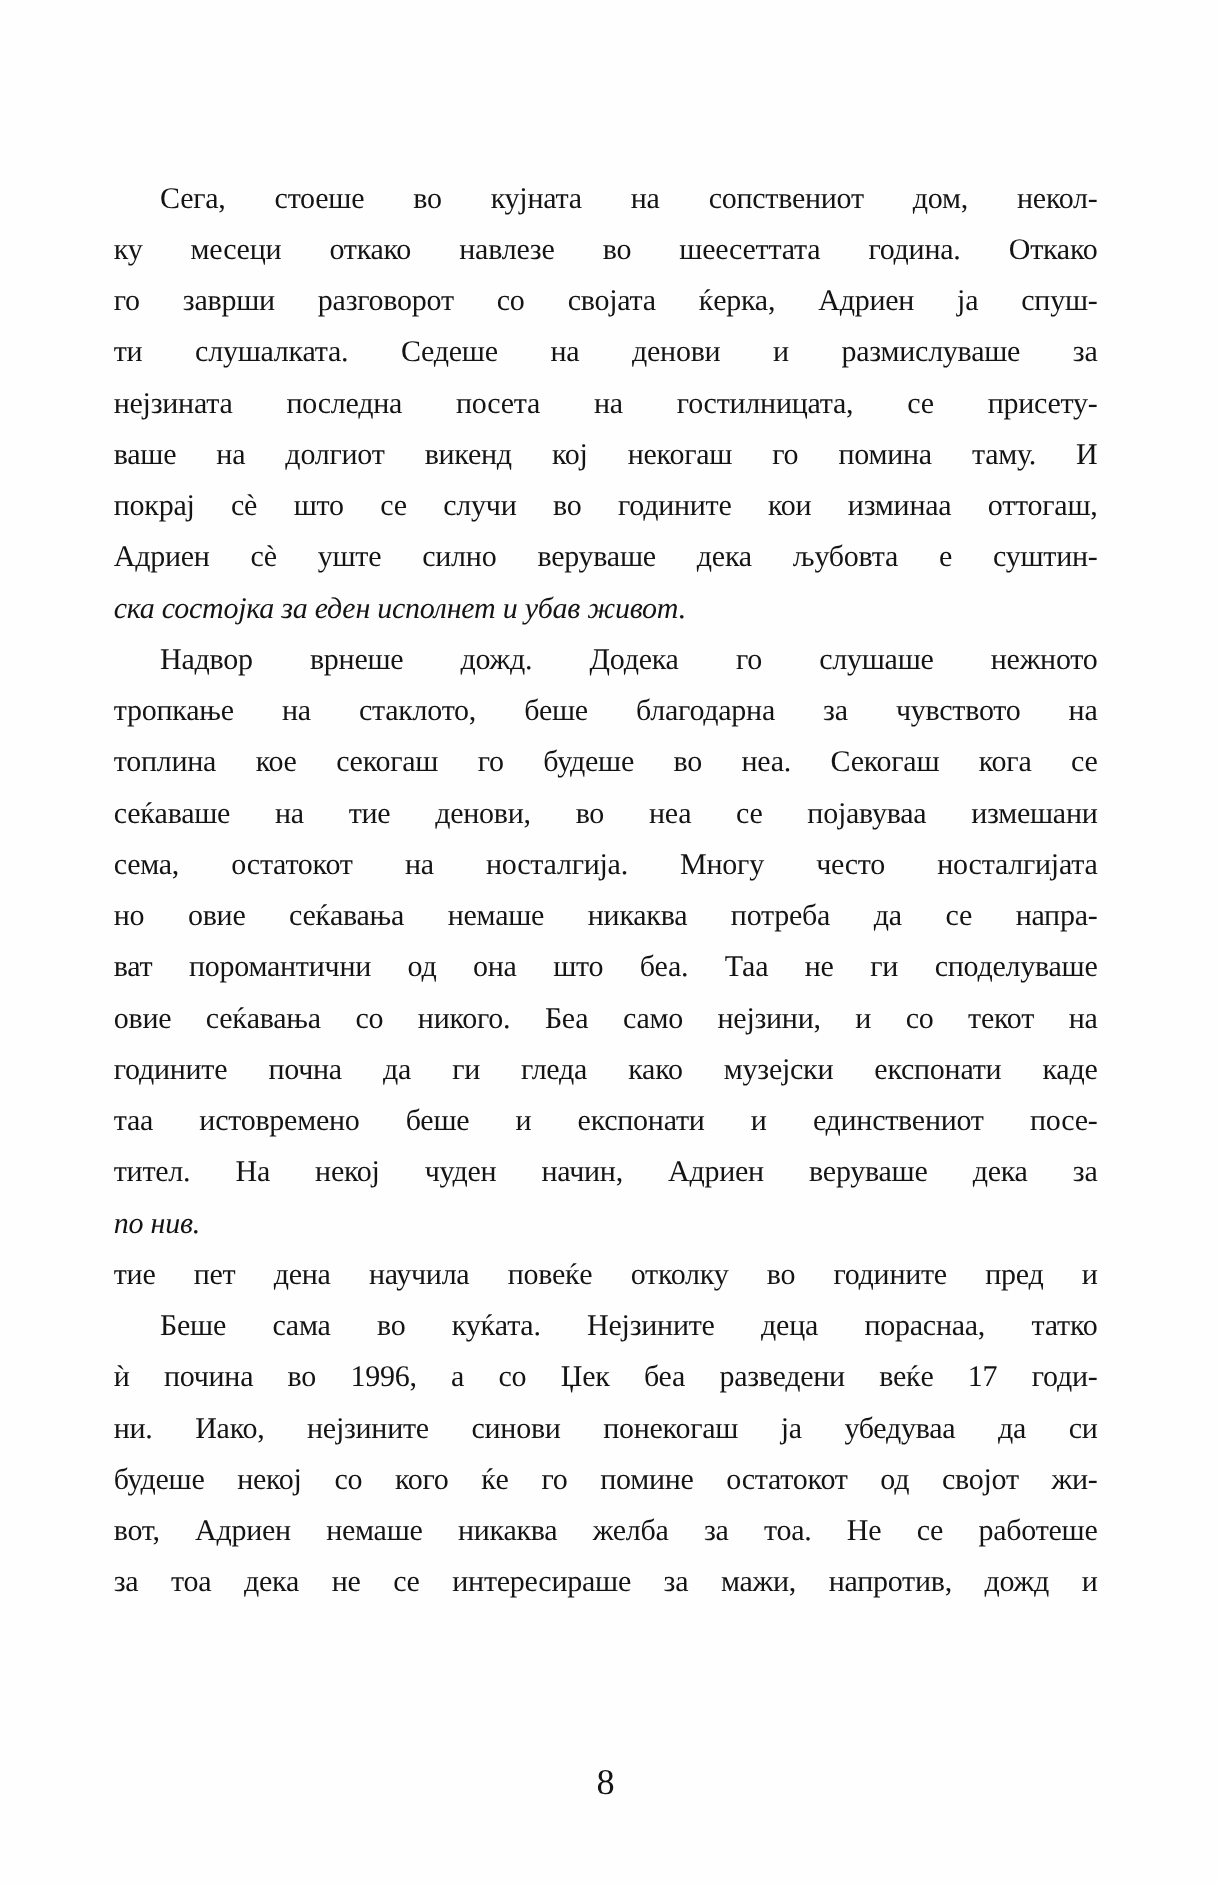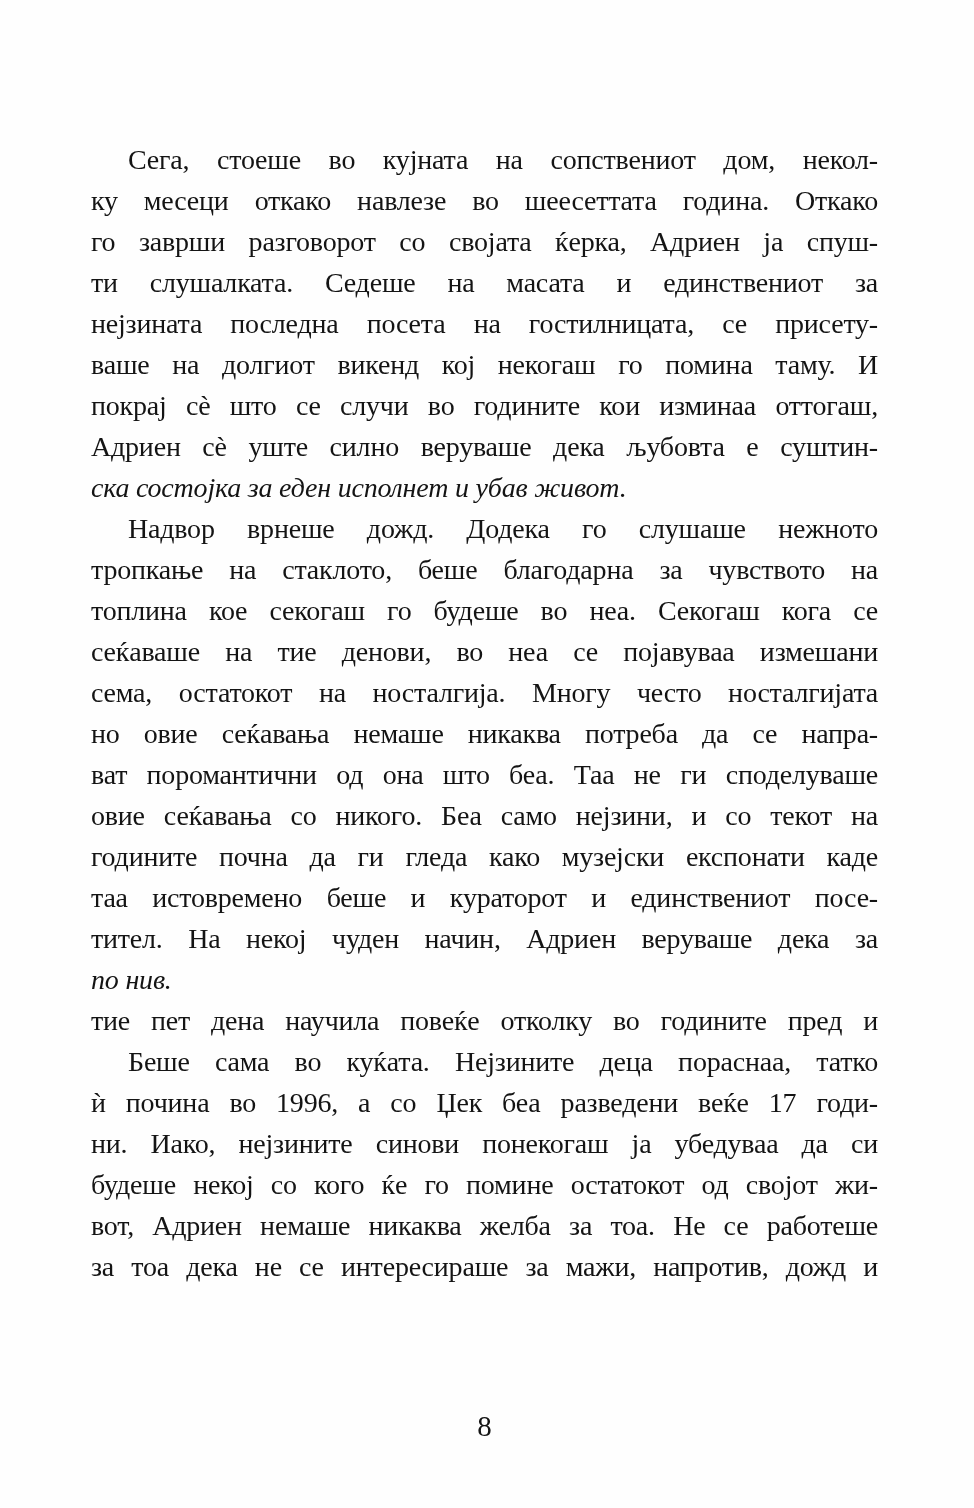--- a/index.html
+++ b/index.html
@@ -17,21 +17,21 @@
   .page {
     position: absolute;
     inset: 0;
   }
   .text-block {
     position: absolute;
     left: 91px;
     top: 139px;
     width: 787px;
     color: #141414;
-    font-size: 28px;
+    font-size: 24px;
     line-height: 41px;
     letter-spacing: -0.2px;
   }
   .paragraph {
     margin: 0;
     padding: 0;
   }
   .text-line {
     text-align: justify;
     text-align-last: justify;
@@ -58,38 +58,38 @@
 </style>
 </head>
 <body style="background: rgb(254, 254, 254);">
 
 <div class="page">
   <div class="text-block" id="text-block" style="color: rgb(20, 20, 20);">
       <div class="paragraph">
         <div class="text-line first-line">Сега, стоеше во кујната на сопствениот дом, некол-</div>
         <div class="text-line">ку месеци откако навлезе во шеесеттата година. Откако</div>
         <div class="text-line">го заврши разговорот со својата ќерка, Адриен ја спуш-</div>
-        <div class="text-line">ти слушалката. Седеше на масата и единствениот за</div>
+        <div class="text-line">ти слушалката. Седеше на денови и размислуваше за</div>
         <div class="text-line">нејзината последна посета на гостилницата, се присету-</div>
         <div class="text-line">ваше на долгиот викенд кој некогаш го помина таму. И</div>
         <div class="text-line">покрај сè што се случи во годините кои изминаа оттогаш,</div>
         <div class="text-line">Адриен сè уште силно веруваше дека љубовта е суштин-</div>
         <div class="text-line para-end">ска состојка за еден исполнет и убав живот.</div>
       </div>
       <div class="paragraph">
         <div class="text-line first-line">Надвор врнеше дожд. Додека го слушаше нежното</div>
         <div class="text-line">тропкање на стаклото, беше благодарна за чувството на</div>
         <div class="text-line">топлина кое секогаш го будеше во неа. Секогаш кога се</div>
         <div class="text-line">сеќаваше на тие денови, во неа се појавуваа измешани</div>
         <div class="text-line">сема, остатокот на носталгија. Многу често носталгијата</div>
         <div class="text-line">но овие сеќавања немаше никаква потреба да се напра-</div>
         <div class="text-line">ват поромантични од она што беа. Таа не ги споделуваше</div>
         <div class="text-line">овие сеќавања со никого. Беа само нејзини, и со текот на</div>
         <div class="text-line">годините почна да ги гледа како музејски експонати каде</div>
-        <div class="text-line">таа истовремено беше и кураторот и единствениот посе-</div>
+        <div class="text-line">таа истовремено беше и експонати и единствениот посе-</div>
         <div class="text-line">тител. На некој чуден начин, Адриен веруваше дека за</div>
         <div class="text-line para-end">по нив.</div>
         <div class="text-line">тие пет дена научила повеќе отколку во годините пред и</div>
       </div>
       <div class="paragraph">
         <div class="text-line first-line">Беше сама во куќата. Нејзините деца пораснаа, татко</div>
         <div class="text-line">ѝ почина во 1996, а со Џек беа разведени веќе 17 годи-</div>
         <div class="text-line">ни. Иако, нејзините синови понекогаш ја убедуваа да си</div>
         <div class="text-line">будеше некој со кого ќе го помине остатокот од својот жи-</div>
         <div class="text-line">вот, Адриен немаше никаква желба за тоа. Не се работеше</div>

